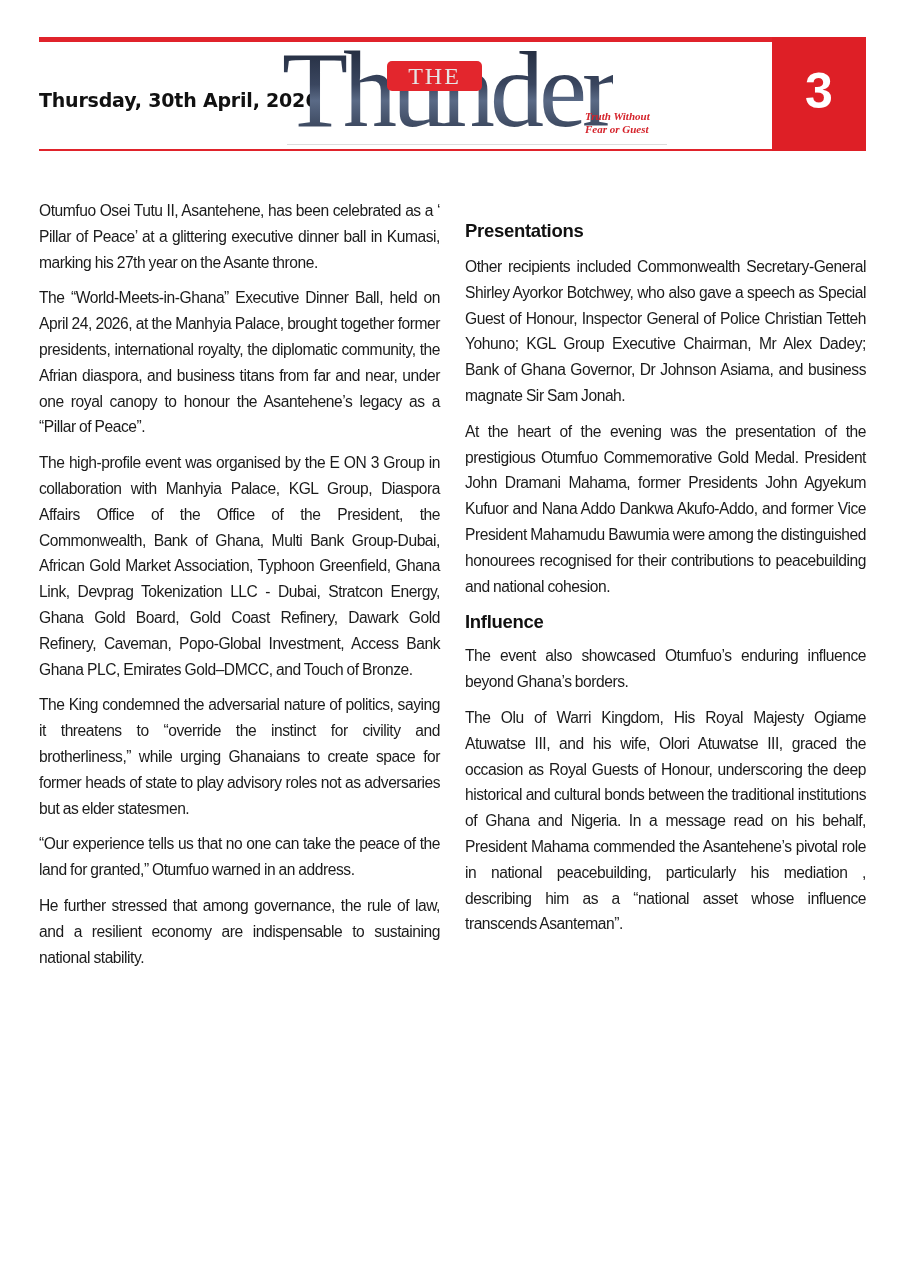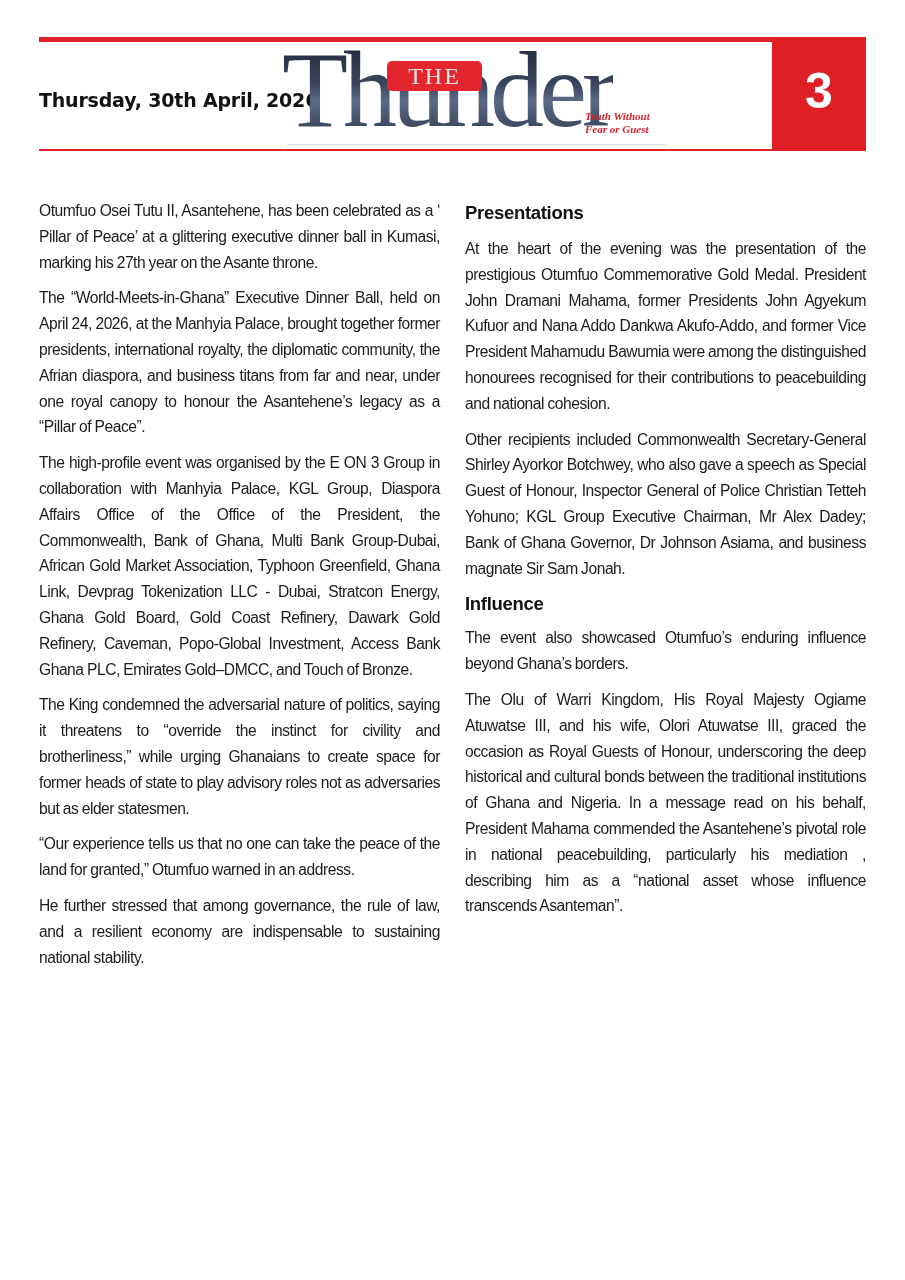--- a/index.html
+++ b/index.html
@@ -22,21 +22,21 @@
   .tagline { position: absolute; left: 303px; top: 62px; font-family: "Liberation Serif", serif; font-style: italic; font-weight: bold; color: #d5232b; font-size: 11px; line-height: 13px; }
   .masthead-underline { position: absolute; left: 5px; top: 96px; width: 380px; height: 1px; background: #dcdcdc; }
 
   
   .col { position: absolute; top: 198px; width: 401px; font-family: Liberation Sans, sans-serif; font-size: 15.6px; line-height: 25.8px; color: #1b1b1b; }
   .col-left { left: 39px; }
   .col-right { left: 465px; }
   .col p { margin: 0 0 10px 0; text-align: justify; letter-spacing: -0.45px; word-spacing: -0.5px; }
   .col h2 { margin: 0 0 8px 0; font-size: 18.5px; font-weight: bold; line-height: 26px; letter-spacing: -0.3px; color: #111; }
   .col h2.spaced { }
-  .col-right h2.first { margin-top: 2px; margin-bottom: 10px; }
+  .col-right h2.first { margin-top: 20px; margin-bottom: 10px; }
 </style>
 </head>
 <body>
 
 <div>
   <div class="hdr-top-rule"></div>
   <div class="hdr-date">Thursday, 30th April, 2026</div>
 
   <div class="masthead">
     <div class="thunder-word"><span>T</span><span>hunder</span></div>
@@ -60,18 +60,18 @@
   <p>Otumfuo Osei Tutu II, Asantehene, has been celebrated as a ‘ Pillar of Peace’ at a glittering executive dinner ball in Kumasi, marking his 27th year on the Asante throne.</p>
   <p>The “World-Meets-in-Ghana” Executive Dinner Ball, held on April 24, 2026, at the Manhyia Palace, brought together former presidents, international royalty, the diplomatic community, the Afrian diaspora, and business titans from far and near, under one royal canopy to honour the Asantehene’s legacy as a “Pillar of Peace”.</p>
   <p>The high-profile event was organised by the E ON 3 Group in collaboration with Manhyia Palace, KGL Group, Diaspora Affairs Office of the Office of the President, the Commonwealth, Bank of Ghana, Multi Bank Group-Dubai, African Gold Market Association, Typhoon Greenfield, Ghana Link, Devprag Tokenization LLC - Dubai, Stratcon Energy, Ghana Gold Board, Gold Coast Refinery, Dawark Gold Refinery, Caveman, Popo-Global Investment, Access Bank Ghana PLC, Emirates Gold–DMCC, and Touch of Bronze.</p>
   <p>The King condemned the adversarial nature of politics, saying it threatens to “override the instinct for civility and brotherliness,” while urging Ghanaians to create space for former heads of state to play advisory roles not as adversaries but as elder statesmen.</p>
   <p>“Our experience tells us that no one can take the peace of the land for granted,” Otumfuo warned in an address.</p>
   <p>He further stressed that among governance, the rule of law, and a resilient economy are indispensable to sustaining national stability.</p>
 </div>
 
 <div class="col col-right">
   <h2 class="first">Presentations</h2>
+  <p>Other recipients included Commonwealth Secretary-General Shirley Ayorkor Botchwey, who also gave a speech as Special Guest of Honour, Inspector General of Police Christian Tetteh Yohuno; KGL Group Executive Chairman, Mr Alex Dadey; Bank of Ghana Governor, Dr Johnson Asiama, and business magnate Sir Sam Jonah.</p>
   <p>At the heart of the evening was the presentation of the prestigious Otumfuo Commemorative Gold Medal. President John Dramani Mahama, former Presidents John Agyekum Kufuor and Nana Addo Dankwa Akufo-Addo, and former Vice President Mahamudu Bawumia were among the distinguished honourees recognised for their contributions to peacebuilding and national cohesion.</p>
-  <p>Other recipients included Commonwealth Secretary-General Shirley Ayorkor Botchwey, who also gave a speech as Special Guest of Honour, Inspector General of Police Christian Tetteh Yohuno; KGL Group Executive Chairman, Mr Alex Dadey; Bank of Ghana Governor, Dr Johnson Asiama, and business magnate Sir Sam Jonah.</p>
   <h2 class="spaced">Influence</h2>
   <p>The event also showcased Otumfuo’s enduring influence beyond Ghana’s borders.</p>
   <p>The Olu of Warri Kingdom, His Royal Majesty Ogiame Atuwatse III, and his wife, Olori Atuwatse III, graced the occasion as Royal Guests of Honour, underscoring the deep historical and cultural bonds between the traditional institutions of Ghana and Nigeria. In a message read on his behalf, President Mahama commended the Asantehene’s pivotal role in national peacebuilding, particularly his mediation , describing him as a “national asset whose influence transcends Asanteman”.</p>
 </div>
 
 </body></html>

